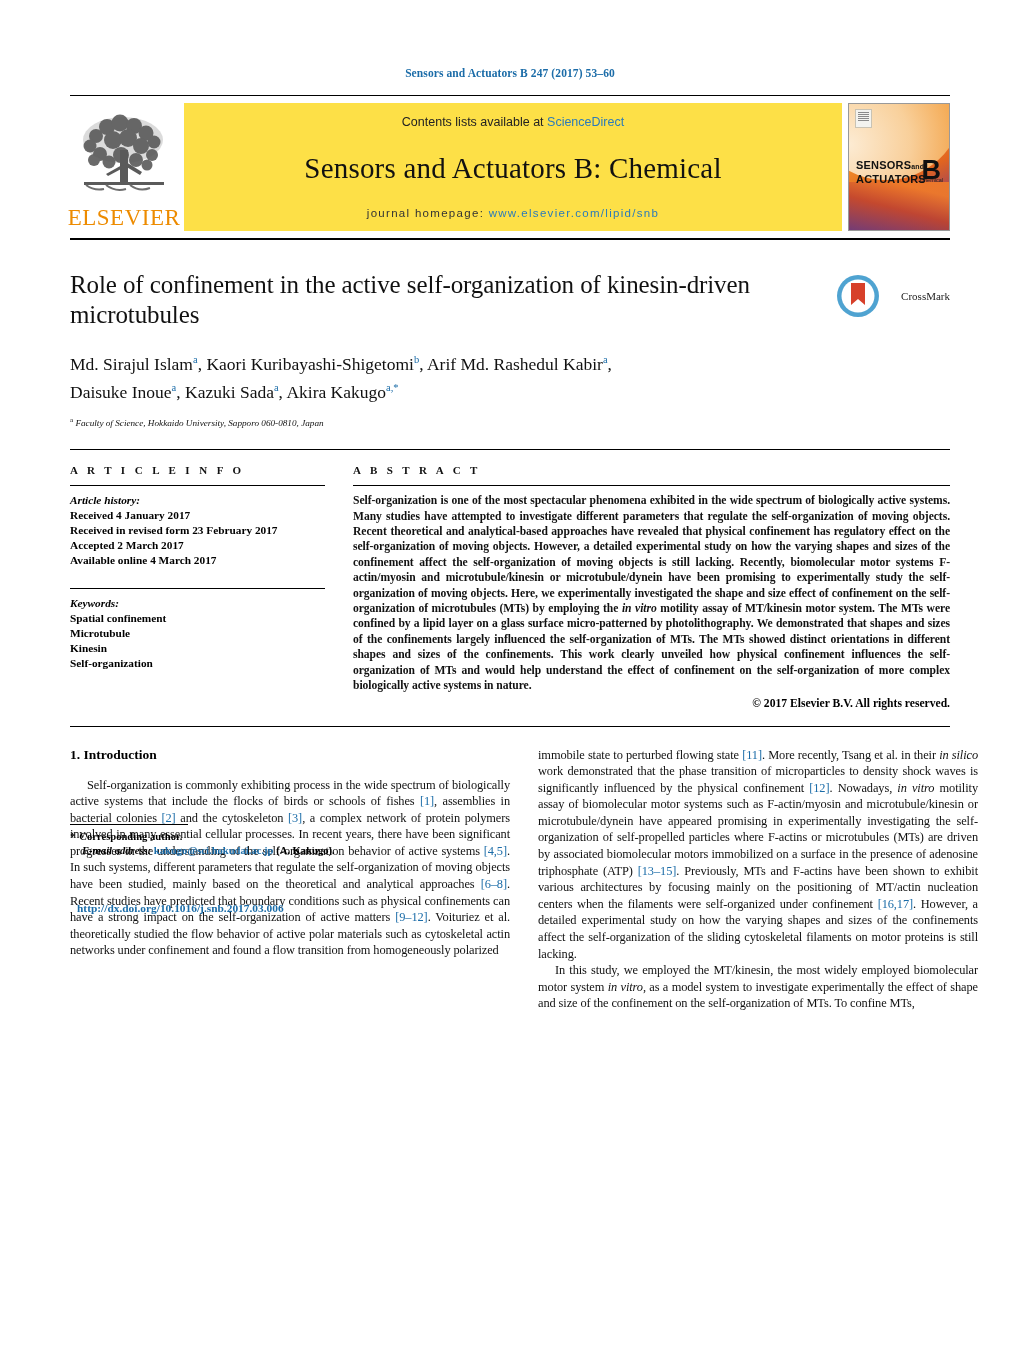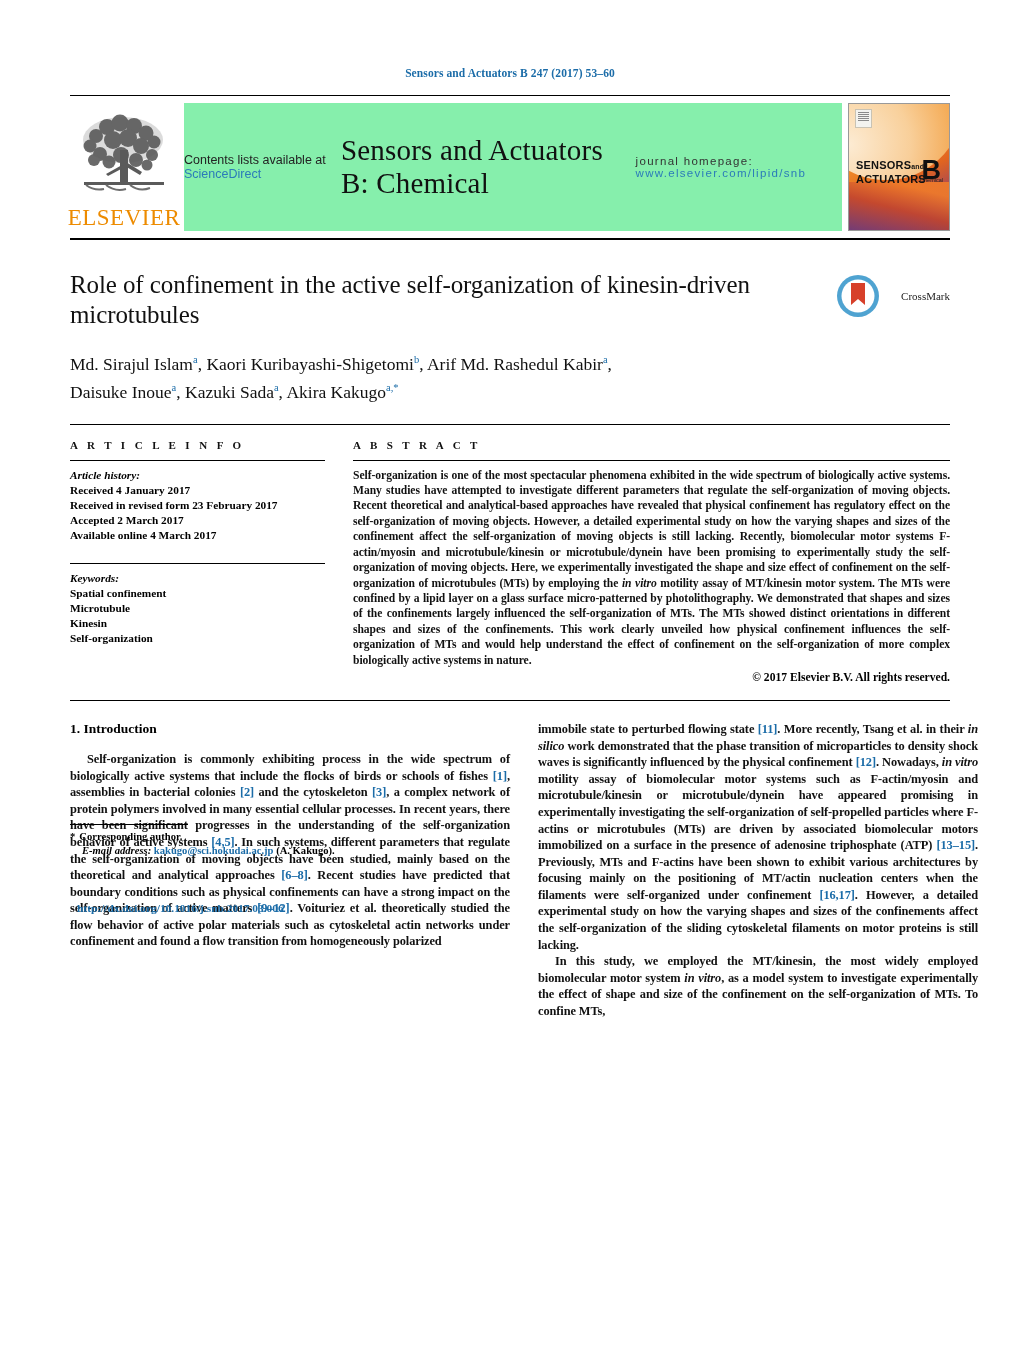--- a/index.html
+++ b/index.html
@@ -44,24 +44,24 @@
   .els-word {
     font-family:"Liberation Serif", serif;
     color:#ED8B00;
     font-size:23px;
     letter-spacing:.5px;
     line-height:1;
     margin-top:1px;
   }
   .journal-box {
     flex:1 1 auto;
-    background:#86efac;
+    background:#fde047;
     margin:0 6px 0 6px;
     display:flex;
-    flex-direction:row;
+    flex-direction:column;
     align-items:center;
     justify-content:space-between;
     padding:12px 0 12px 0;
   }
   .contents-line {
     font-family:"Liberation Sans", sans-serif;
     font-size:12.5px;
     color:#222;
   }
   .contents-line .sd { color:#2b7bb9; }
@@ -219,21 +219,21 @@
   .bcol { width:440px; flex:0 0 440px; position:relative; }
   .sect-title {
     font-family:"Liberation Serif", serif;
     font-weight:bold; font-size:13.5px;
     margin-bottom:14px;
   }
   .para {
     font-size:12.4px;
     line-height:16.6px;
     text-align:justify;
-    font-weight:bold;
+    font-weight:normal;
     color:#111;
     text-indent:17px;
     margin:0;
     letter-spacing:-.1px;
   }
   .para.cont { text-indent:0; }
   .para i { font-style:italic; }
   .ref { color:#1b6ca8; }
 
   
@@ -336,20 +336,21 @@
       </svg>
       <span class="cm-label">CrossMark</span>
     </div>
 
     <div class="authors">
       <div>Md. Sirajul Islam<sup>a</sup>, Kaori Kuribayashi-Shigetomi<sup>b</sup>, Arif Md. Rashedul Kabir<sup>a</sup>,</div>
       <div>Daisuke Inoue<sup>a</sup>, Kazuki Sada<sup>a</sup>, Akira Kakugo<sup>a,*</sup></div>
     </div>
 
     <div class="affil">
+      <div><sup>a</sup> Faculty of Science, Hokkaido University, Sapporo 060-0810, Japan</div>
     </div>
   </div>
 
   <div class="info-rule"></div>
   <div class="info-wrap">
 
     <div class="col-info">
       <div class="sec-head">A R T I C L E   I N F O</div>
       <div class="thin-rule"></div>
       <div class="hist-title">Article history:</div>

